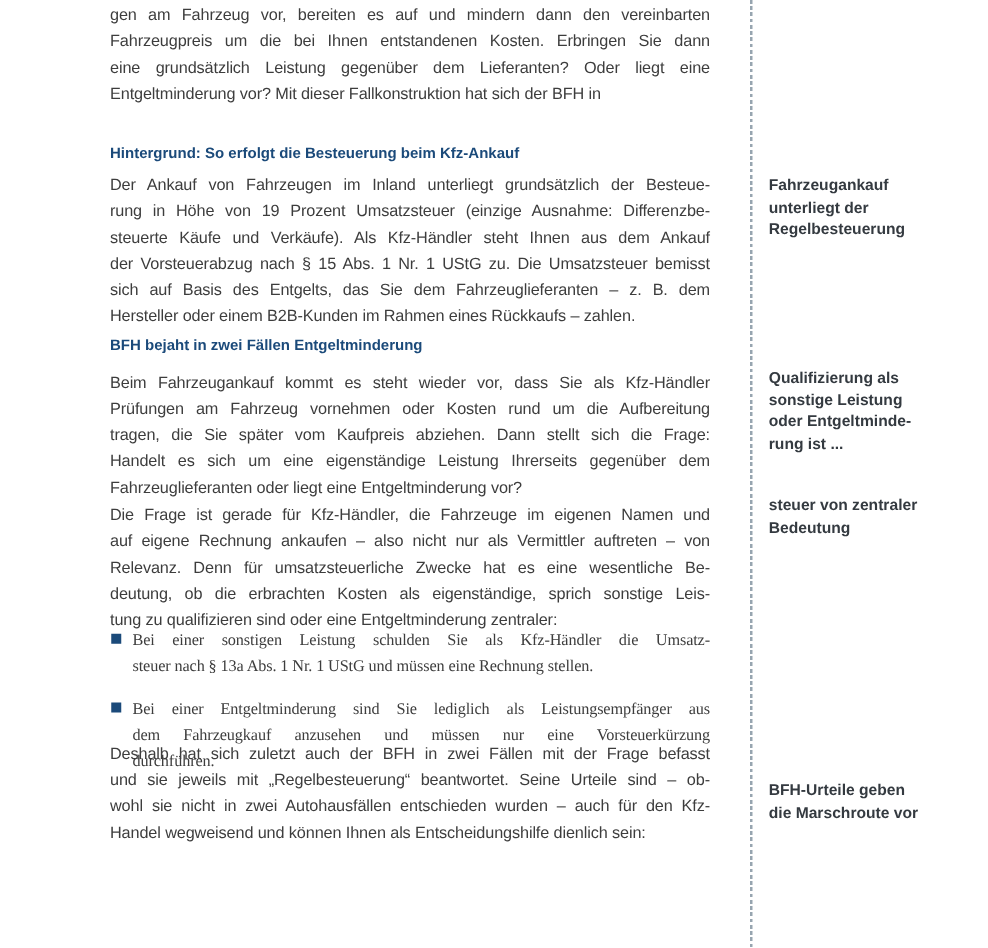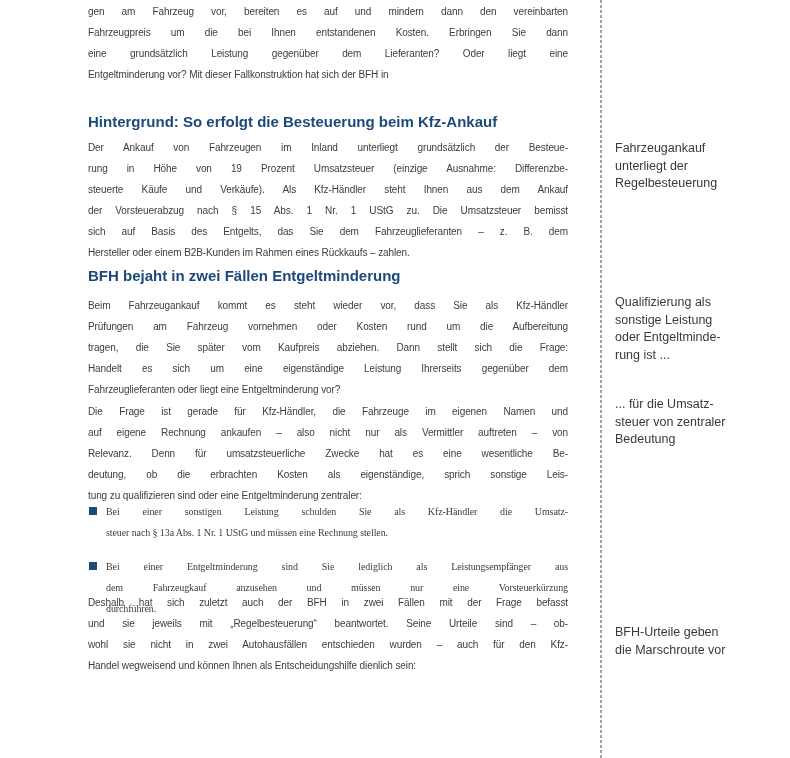--- a/index.html
+++ b/index.html
@@ -7,49 +7,49 @@
     position: relative;
     width: 790px;
     height: 758px;
     background: var(--page_bg, #ffffff);
     font-family: "Liberation Sans", sans-serif;
     overflow: hidden;
   }
   .main-col { position: absolute; left: 88px; top: 0; width: 480px; height: 100%; }
   .block {
     position: absolute; left: 0; width: 480px;
-    font-size: 10px; line-height: 21px;
+    font-size: 13px; line-height: 21px;
     color: var(--body_text, #3d3d3d);
     letter-spacing: -0.1px;
   }
   .justify .ln { text-align: justify; text-align-last: justify; }
   .justify .ln.last { text-align-last: left; }
   .heading {
-    margin: 0; font-size: 15px; line-height: 22px; font-weight: 700;
+    margin: 0; font-size: 12px; line-height: 22px; font-weight: 700;
     color: var(--navy, #1b4a7a); letter-spacing: 0;
   }
   .bullet { padding-left: 18px; box-sizing: border-box; font-family: Liberation Serif, serif; }
   .bullet-square {
     position: absolute; left: 1px; top: 6px;
     width: 8px; height: 8px;
     background: var(--navy, #1b4a7a);
   }
   .end-pipe {
     color: var(--pipe, #2e76b5); font-weight: 700;
     display: inline-block; transform: scaleX(1.7);
     margin-left: 3px;
   }
   .divider {
     position: absolute; left: 600px; top: 0; width: 2px; height: 758px;
     background: repeating-linear-gradient(to bottom, var(--rule, #97a5b0) 0 3px, transparent 3px 5px);
   }
   .margin-col { position: absolute; left: 615px; top: 0; width: 150px; height: 100%; }
   .note {
     position: absolute; left: 0; width: 150px;
-    font-size: 12.5px; line-height: 17.5px; font-weight: 400;
+    font-size: 12.5px; line-height: 17.5px; font-weight: 700;
     color: var(--margin_text, #343a40);
   }
 </style>
 </head>
 <body>
 
 <div class="page">
 
   <div class="main-col">
 
@@ -125,21 +125,20 @@
         <div class="ln">unterliegt der</div>
         <div class="ln last">Regelbesteuerung</div>
       </div>
     <div class="note" style="top:294px">
         <div class="ln">Qualifizierung als</div>
         <div class="ln">sonstige Leistung</div>
         <div class="ln">oder Entgeltminde-</div>
         <div class="ln last">rung ist ...</div>
       </div>
     <div class="note" style="top:396px">
-        <div class="ln">... für die Umsatz-</div>
         <div class="ln">steuer von zentraler</div>
         <div class="ln last">Bedeutung</div>
       </div>
     <div class="note" style="top:624px">
         <div class="ln">BFH-Urteile geben</div>
         <div class="ln last">die Marschroute vor</div>
       </div>
   </div>
 
 </div>

